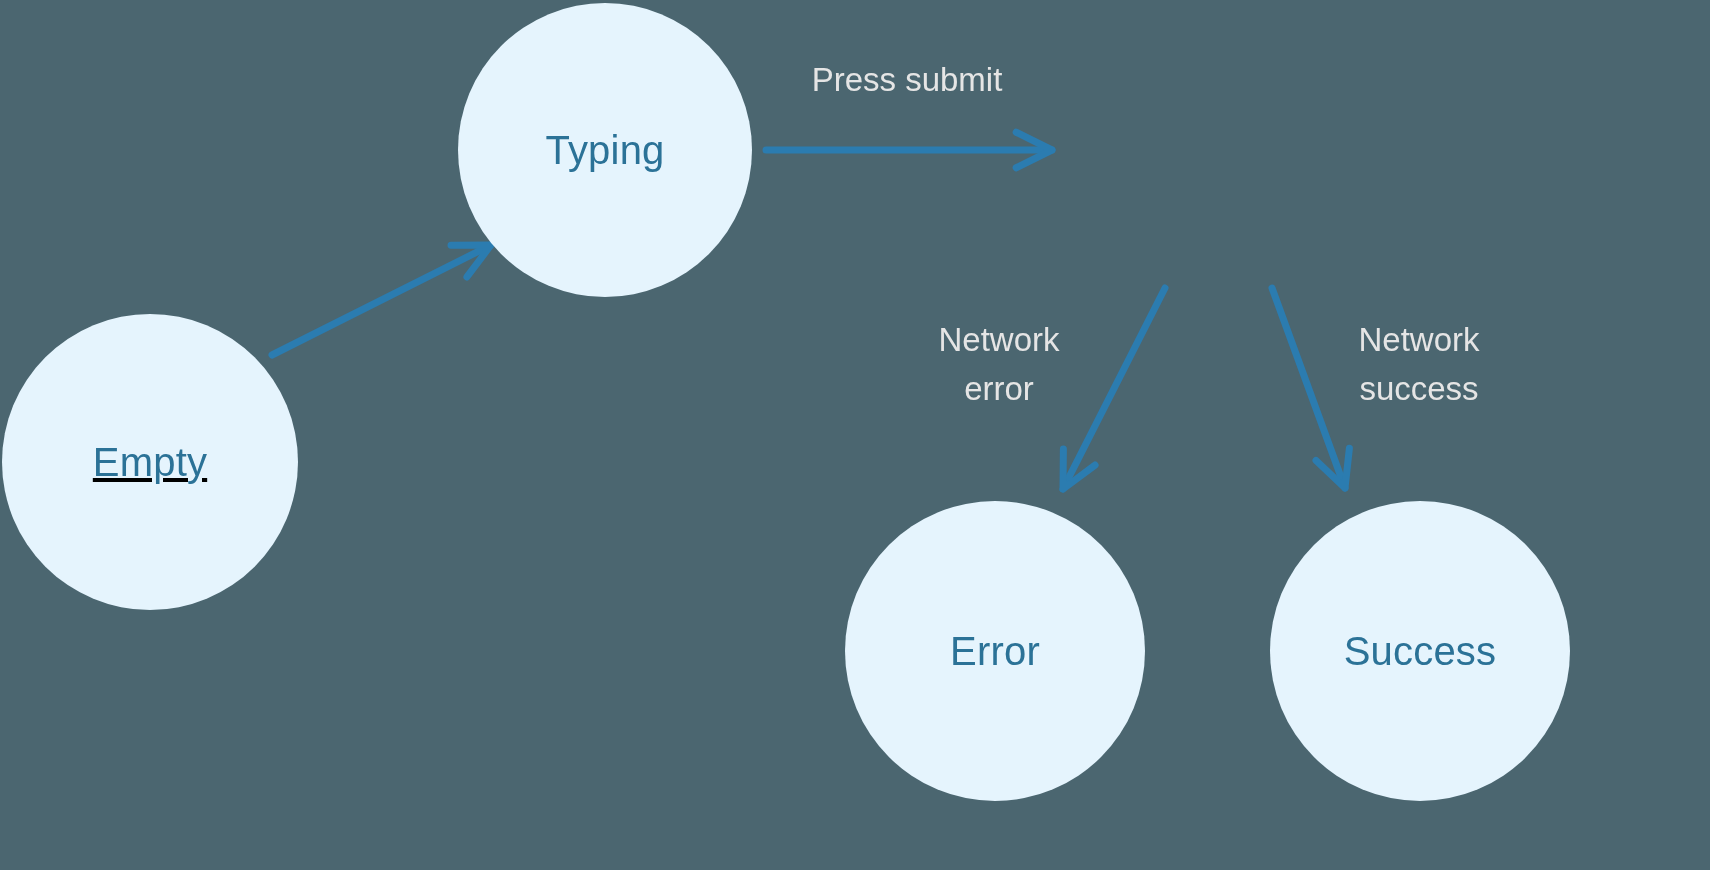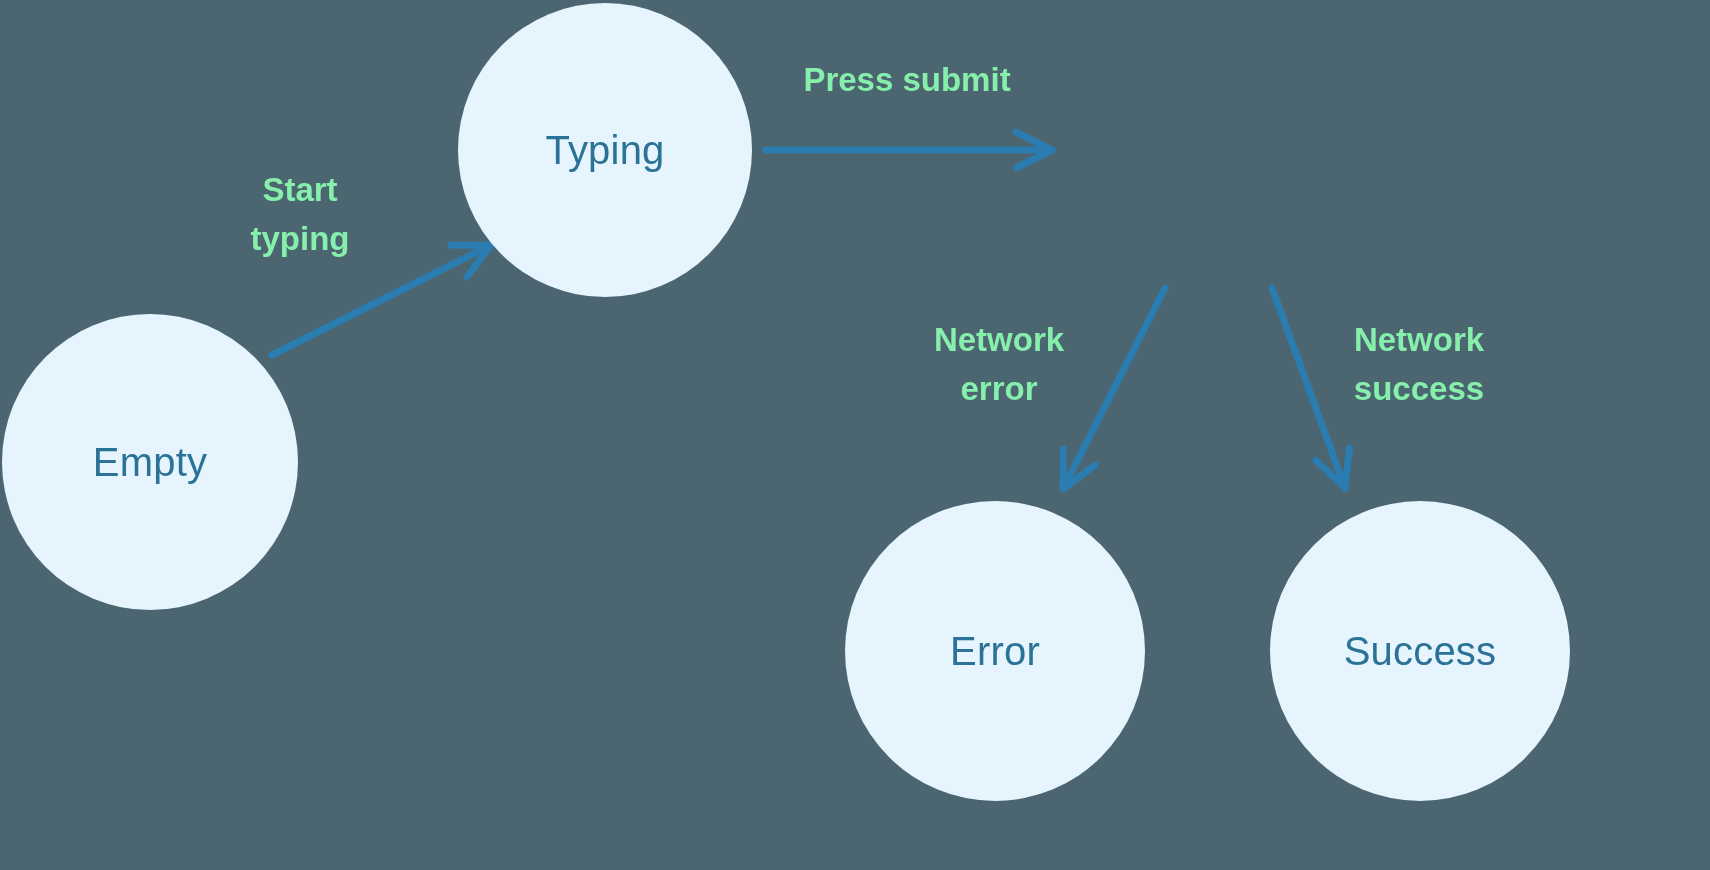--- a/index.html
+++ b/index.html
@@ -33,23 +33,23 @@
   .node-label {
     color: #2b7297;
     font-size: 40px;
     font-weight: 400;
     letter-spacing: 0.2px;
     white-space: nowrap;
     text-align: center;
   }
   .edge-label {
     position: absolute;
-    color: #86efac;
+    color: #e5e5e5;
     font-size: 33px;
-    font-weight: 700;
+    font-weight: 400;
     line-height: 1.48;
     text-align: center;
     white-space: pre-line;
     transform: translate(-50%, -50%);
   }
 </style>
 </head>
 <body>
 
 <div id="stage">
@@ -60,39 +60,37 @@
         <path d="M 466.94171051094526 276.9561998188276 L 491 245 L 451.000598947102 245.21889588717607" fill="none" stroke="#2b7cb0" stroke-width="7" stroke-linecap="round" stroke-linejoin="round"></path>
         <line x1="766" y1="150" x2="1052" y2="150" stroke="#2b7cb0" stroke-width="7" stroke-linecap="round"></line>
         <path d="M 1016.157900098979 167.7579242786208 L 1052 150 L 1016.157900098979 132.2420757213792" fill="none" stroke="#2b7cb0" stroke-width="7" stroke-linecap="round" stroke-linejoin="round"></path>
         <line x1="1165" y1="288" x2="1063" y2="489" stroke="#2b7cb0" stroke-width="7" stroke-linecap="round"></line>
         <path d="M 1063.3839908881512 449.00184315499257 L 1063 489 L 1095.055227804366 465.07381412740006" fill="none" stroke="#2b7cb0" stroke-width="7" stroke-linecap="round" stroke-linejoin="round"></path>
         <line x1="1272" y1="288" x2="1345" y2="488" stroke="#2b7cb0" stroke-width="7" stroke-linecap="round"></line>
         <path d="M 1316.0292065227811 460.4193342121635 L 1345 488 L 1349.3921317400302 448.2418665078676" fill="none" stroke="#2b7cb0" stroke-width="7" stroke-linecap="round" stroke-linejoin="round"></path>
       </g>
   </svg>
 
-  <div class="node" style="left:2px; top:314px; width:296px; height:296px;">
+  <div class="node" style="left:2px; top:314px; width:296px; height:296px;text-decoration:underline;">
     <span class="node-label">Empty</span>
   </div>
 
   <div class="node" style="left:458px; top:3px; width:294px; height:294px;">
     <span class="node-label">Typing</span>
   </div>
 
 
   <div class="node" style="left:845px; top:501px; width:300px; height:300px;">
     <span class="node-label">Error</span>
   </div>
 
   <div class="node" style="left:1270px; top:501px; width:300px; height:300px;">
     <span class="node-label">Success</span>
   </div>
 
-  <div class="edge-label" style="left:300px; top:215px;">Start
-typing</div>
 
   <div class="edge-label" style="left:907px; top:80px;">Press submit</div>
 
   <div class="edge-label" style="left:999px; top:365px;">Network
 error</div>
 
   <div class="edge-label" style="left:1419px; top:365px;">Network
 success</div>
 
 </div>

